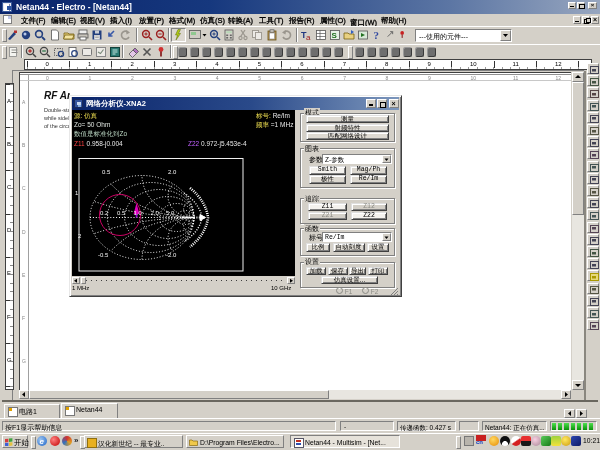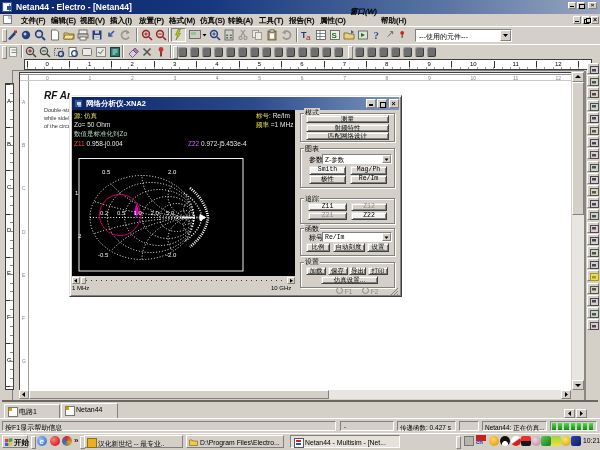--- a/index.html
+++ b/index.html
@@ -38,21 +38,21 @@
 <div class="a t ck" style="left:51px;top:15.5px;font-size:7.5px;color:#000;">编辑(E)</div>
 <div class="a t ck" style="left:80px;top:15.5px;font-size:7.5px;color:#000;">视图(V)</div>
 <div class="a t ck" style="left:110px;top:15.5px;font-size:7.5px;color:#000;">插入(I)</div>
 <div class="a t ck" style="left:139px;top:15.5px;font-size:7.5px;color:#000;">放置(P)</div>
 <div class="a t ck" style="left:169px;top:15.5px;font-size:7.5px;color:#000;">格式(M)</div>
 <div class="a t ck" style="left:200px;top:15.5px;font-size:7.5px;color:#000;">仿真(S)</div>
 <div class="a t ck" style="left:228px;top:15.5px;font-size:7.5px;color:#000;">转换(A)</div>
 <div class="a t ck" style="left:259px;top:15.5px;font-size:7.5px;color:#000;">工具(T)</div>
 <div class="a t ck" style="left:289px;top:15.5px;font-size:7.5px;color:#000;">报告(R)</div>
 <div class="a t ck" style="left:320px;top:15.5px;font-size:7.5px;color:#000;">属性(O)</div>
-<div class="a t ck" style="left:350px;top:7px;font-size:7.5px;color:#000;font-style:italic;">窗口(W)</div>
+<div class="a t ck" style="left:350px;top:18px;font-size:7.5px;color:#000;">窗口(W)</div>
 <div class="a t ck" style="left:381px;top:15.5px;font-size:7.5px;color:#000;">帮助(H)</div>
 <div class="a rz" style="left:573px;top:16px;width:8px;height:8px;box-sizing:border-box;">
     <div style="position:absolute;left:1px;bottom:1px;width:4px;height:1px;background:#000;"></div>
   </div>
 <div class="a rz" style="left:582px;top:16px;width:8px;height:8px;box-sizing:border-box;">
     <div style="position:absolute;left:1px;top:2px;width:3px;height:3px;border:1px solid #000;"></div>
     <div style="position:absolute;left:3px;top:1px;width:3px;height:3px;border:1px solid #000;background:#d4d0c8;"></div>
   </div>
 <div class="a rz" style="left:591px;top:16px;width:8px;height:8px;box-sizing:border-box;font-size:7px;font-weight:bold;text-align:center;line-height:6px;">×</div>
 
@@ -665,21 +665,21 @@
 <div class="a" style="left:0;top:433px;width:600px;height:17px;background:#d4d0c8;border-top:1px solid #fff;box-sizing:border-box;"></div>
 <div class="a rz" style="left:2px;top:435px;width:26px;height:13px;box-sizing:border-box;">
     <svg style="position:absolute;left:2px;top:2px;" width="8" height="8" viewBox="0 0 8 8">
       <g transform="skewY(-6)">
         <rect x="0" y="1" width="3.4" height="3.4" fill="#d43f3f"></rect>
         <rect x="4" y="1" width="3.4" height="3.4" fill="#3fa43f"></rect>
         <rect x="0" y="5" width="3.4" height="3.4" fill="#3f5fd4"></rect>
         <rect x="4" y="5" width="3.4" height="3.4" fill="#e4c23f"></rect>
       </g>
     </svg>
-    <div class="t" style="position:absolute;left:11px;top:2px;font-size:7.5px;font-weight:bold;">开始</div>
+    <div class="t" style="position:absolute;left:11px;top:2px;font-size:7.5px;font-weight:normal;">开始</div>
   </div>
 <div class="a grip" style="left:31px;top:436px;height:11px;"></div>
 <div class="a" style="left:37px;top:436px;width:10px;height:10px;border-radius:5px;background:radial-gradient(circle at 35% 35%,#9cc4f0,#1c64c8);">
     <div style="position:absolute;left:2.5px;top:1.5px;font-size:8px;font-weight:bold;color:#fff;font-style:italic;line-height:8px;">e</div>
   </div>
 <div class="a" style="left:50px;top:436px;width:10px;height:10px;border-radius:5px;background:radial-gradient(circle at 35% 35%,#ff8080,#c00000);"></div>
 <div class="a" style="left:62px;top:436px;width:10px;height:10px;border-radius:5px;background:conic-gradient(#d03030,#e0a020,#3070c0,#d03030);"></div>
 <div class="a t" style="left:74px;top:436px;font-size:8px;font-weight:bold;color:#222;">»</div>
 <div class="a grip" style="left:80px;top:436px;height:11px;"></div>
 <div class="a rz" style="left:84px;top:435px;width:99px;height:13px;box-sizing:border-box;">

